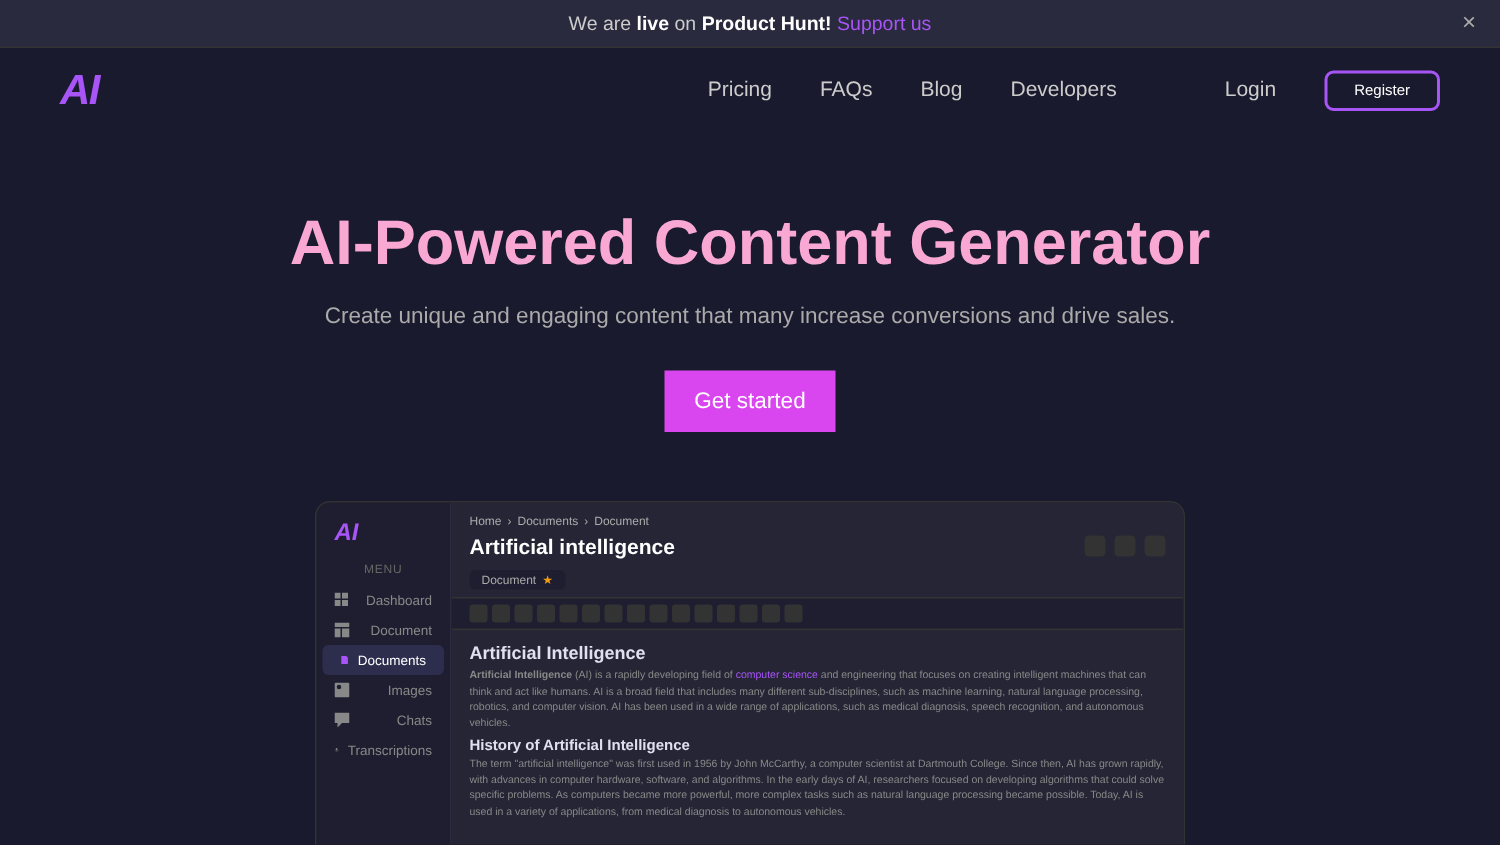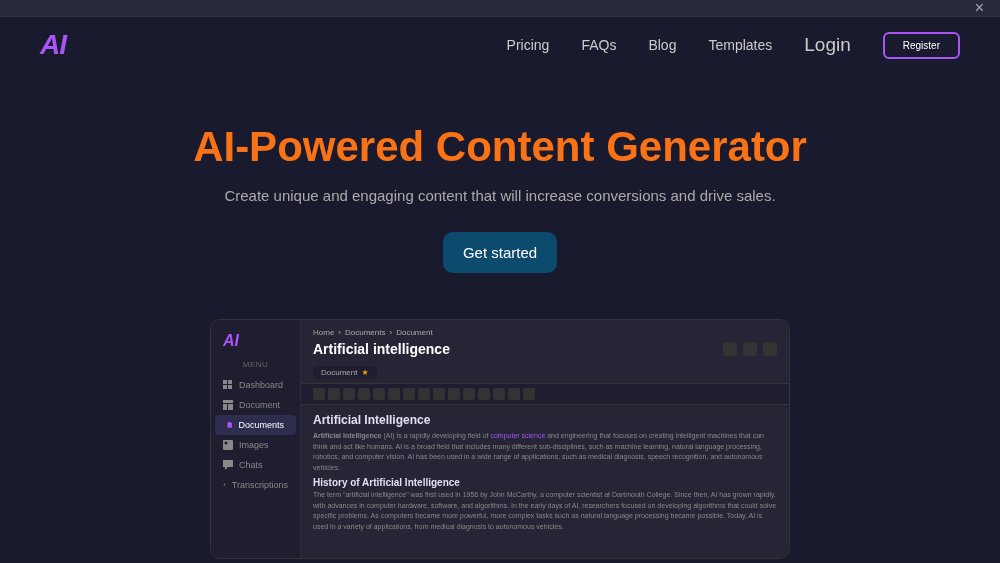--- a/index.html
+++ b/index.html
@@ -62,56 +62,57 @@
     }
     .nav-links a {
       color: #ccc;
       text-decoration: none;
       font-size: 14px;
     }
     .nav-btn-login {
       color: #ccc;
       background: none;
       border: none;
-      font-size: 19px;
-      cursor: pointer;
+      font-size: 14px;
+      cursor: pointer;
+      margin-left: 40px;
     }
     .nav-btn-register {
       background: none;
       border: 2px solid #a855f7;
       color: #fff;
       padding: 6px 18px;
       border-radius: 6px;
       font-size: 10px;
       cursor: pointer;
     }
 
     
     .hero {
       text-align: center;
       padding: 50px 20px 30px;
       background: #1a1a2e;
     }
     .hero h1 {
       font-size: 42px;
       font-weight: 700;
-      color: #f97316;
+      color: #f9a8d4;
       margin-bottom: 16px;
     }
     .hero p {
       font-size: 15px;
       color: #aaa;
       margin-bottom: 28px;
     }
     .hero-btn {
-      background: #0c4a6e;
+      background: #d946ef;
       color: #fff;
       border: none;
       padding: 12px 20px;
-      border-radius: 10px;
+      border-radius: 0;
       font-size: 15px;
       cursor: pointer;
       font-weight: 500;
     }
 
     
     .app-screenshot {
       display: flex;
       margin: 0 auto;
       width: 580px;
@@ -148,20 +149,21 @@
       text-align: center;
     }
     .sidebar-item {
       display: flex;
       align-items: center;
       gap: 6px;
       padding: 5px 12px;
       font-size: 9px;
       color: #888;
       cursor: pointer;
+      justify-content: space-between;
     }
     .sidebar-item.active {
       background: #2d2d4e;
       color: #fff;
       border-radius: 4px;
       margin: 0 4px;
     }
     .sidebar-icon {
       width: 10px;
       height: 10px;
@@ -247,38 +249,44 @@
       line-height: 1.5;
     }
     .content-link {
       color: #a855f7;
     }
   </style>
 </head>
 <body>
 
 <div class="announcement-banner">
+  <span>
+    We are <strong>live</strong>
+    <span> on </span>
+    <strong>Product Hunt!</strong>
+    <a href="#">Support us</a>
+  </span>
   <span class="close-banner">×</span>
 </div>
 
 <nav>
   <div class="logo">AI</div>
   <ul class="nav-links">
     <li><a href="#">Pricing</a></li>
     <li><a href="#">FAQs</a></li>
     <li><a href="#">Blog</a></li>
-    <li><a href="#">Templates</a></li>
+    <li><a href="#">Developers</a></li>
     <li><button class="nav-btn-login">Login</button></li>
     <li><button class="nav-btn-register">Register</button></li>
   </ul>
 </nav>
 
 <section class="hero">
   <h1>AI-Powered Content Generator</h1>
-  <p>Create unique and engaging content that will increase conversions and drive sales.</p>
+  <p>Create unique and engaging content that many increase conversions and drive sales.</p>
   <button class="hero-btn">Get started</button>
 </section>
 
 <div style="display:flex; justify-content:center; margin-top: 16px;">
   <div class="app-screenshot">
 
     <div class="app-sidebar">
       <div class="sidebar-logo">AI</div>
       <div class="sidebar-menu-label">MENU</div>
       <div class="sidebar-item">

